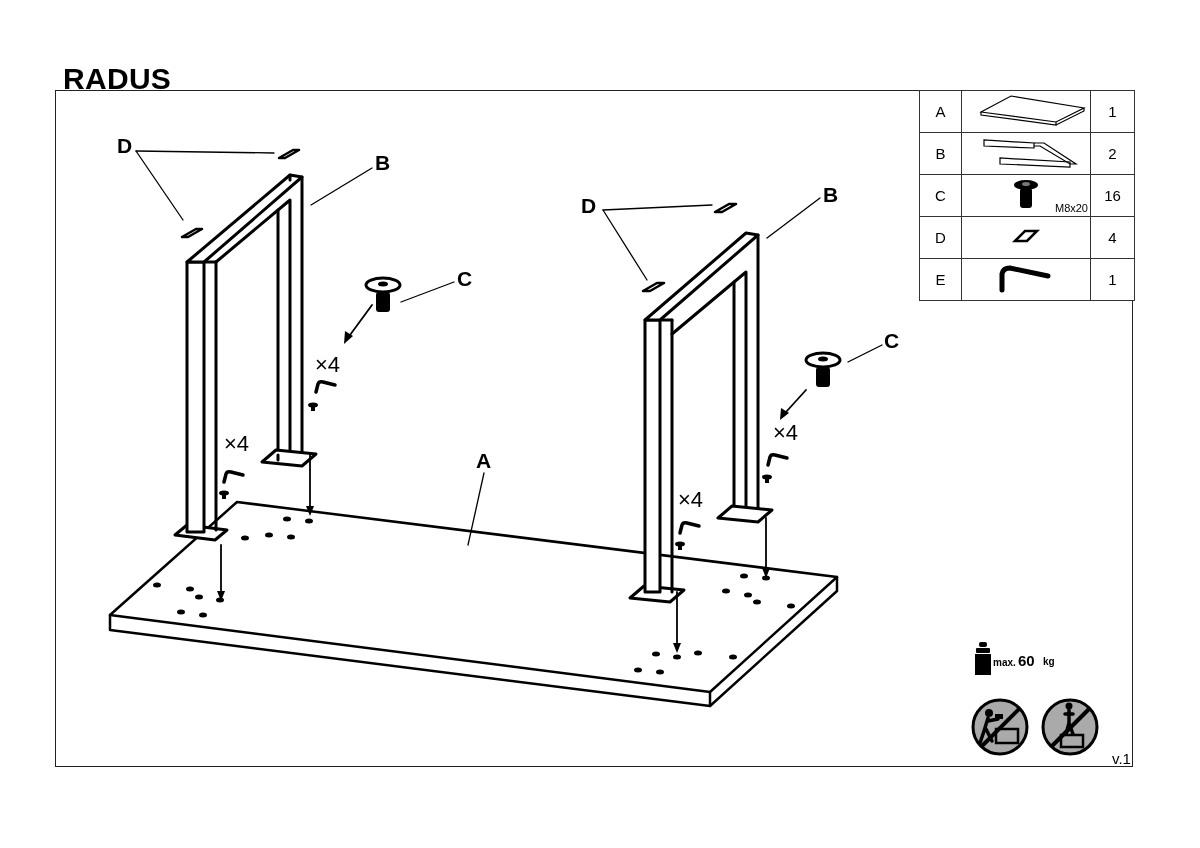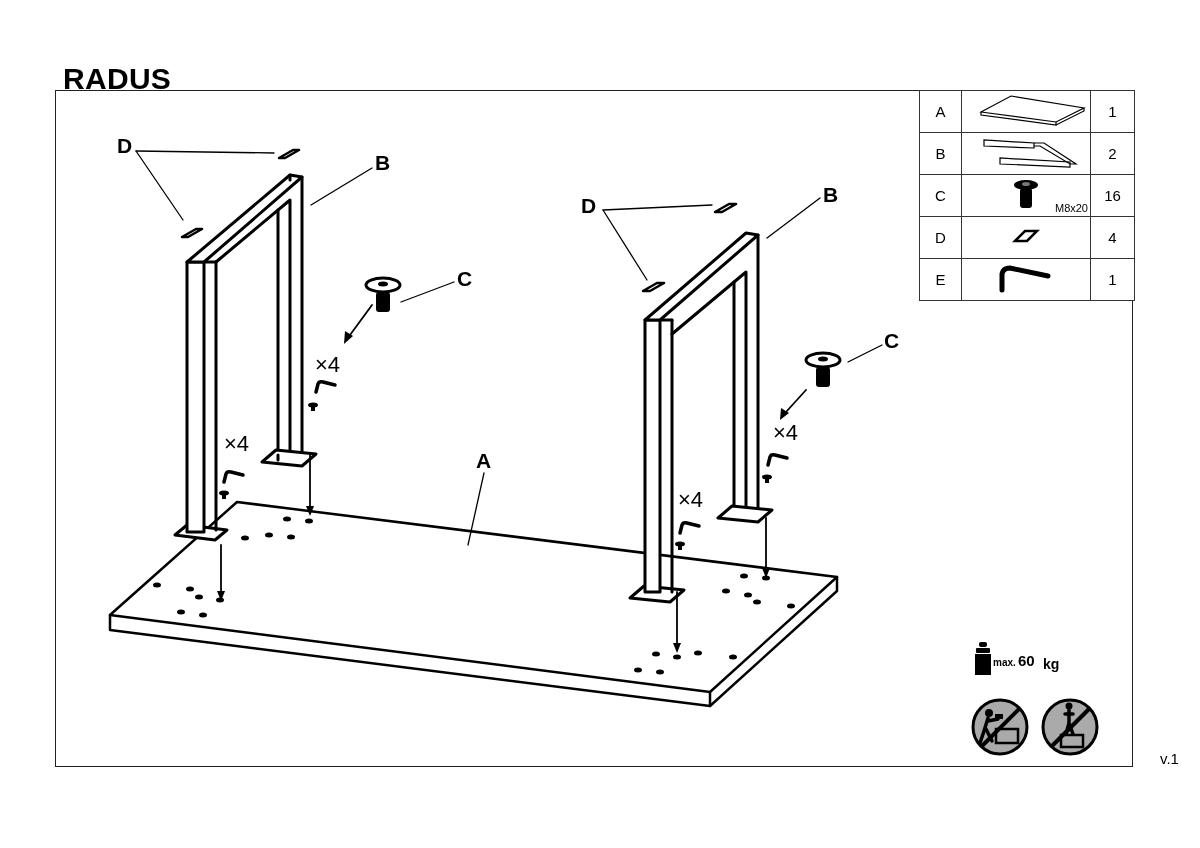--- a/index.html
+++ b/index.html
@@ -16,22 +16,22 @@
            background: #fff; }
   .parts td { border: 1px solid #333; height: 41px; padding: 0; text-align: center;
               font-size: 15px; vertical-align: middle; }
   .parts td.c1 { width: 41px; }
   .parts td.c2 { width: 128px; position: relative; }
   .parts td.c3 { width: 43px; }
   .parts .spec { position: absolute; right: 2px; bottom: 2px; font-size: 11px; padding-left: 10px; }
   .maxload { position: absolute; left: 973px; top: 642px; }
   .maxload .txt1 { position: absolute; left: 20px; top: 15px; font-size: 10px; font-weight: bold; white-space: nowrap; }
   .maxload .txt2 { position: absolute; left: 45px; top: 10px; font-size: 15px; font-weight: bold; white-space: nowrap; }
-  .maxload .txt3 { position: absolute; left: 70px; top: 14px; font-size: 14px; font-weight: bold; white-space: nowrap; }
-  .version { position: absolute; left: 1112px; top: 750px; font-size: 15px; margin-left: 48px; }
+  .maxload .txt3 { position: absolute; left: 70px; top: 14px; font-size: 10px; font-weight: bold; white-space: nowrap; }
+  .version { position: absolute; left: 1112px; top: 750px; font-size: 15px; }
 </style>
 </head>
 <body>
 
 <div class="title">RADUS</div>
 <div class="frame"></div>
 
 <svg class="drawing" width="1200" height="848" viewBox="0 0 1200 848">
   <g fill="none" stroke="#000" stroke-linejoin="round" stroke-linecap="round">
 

